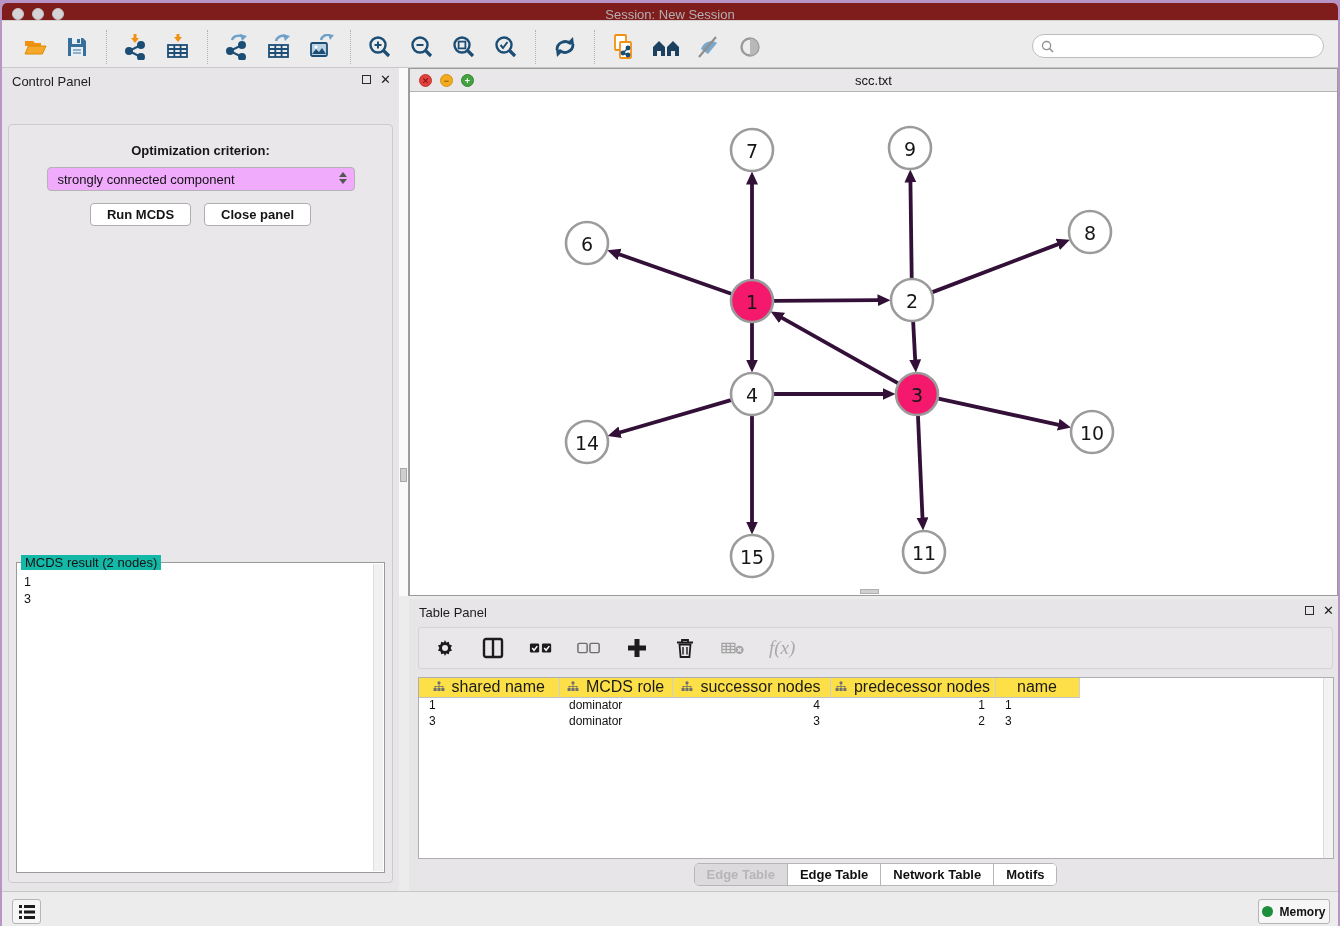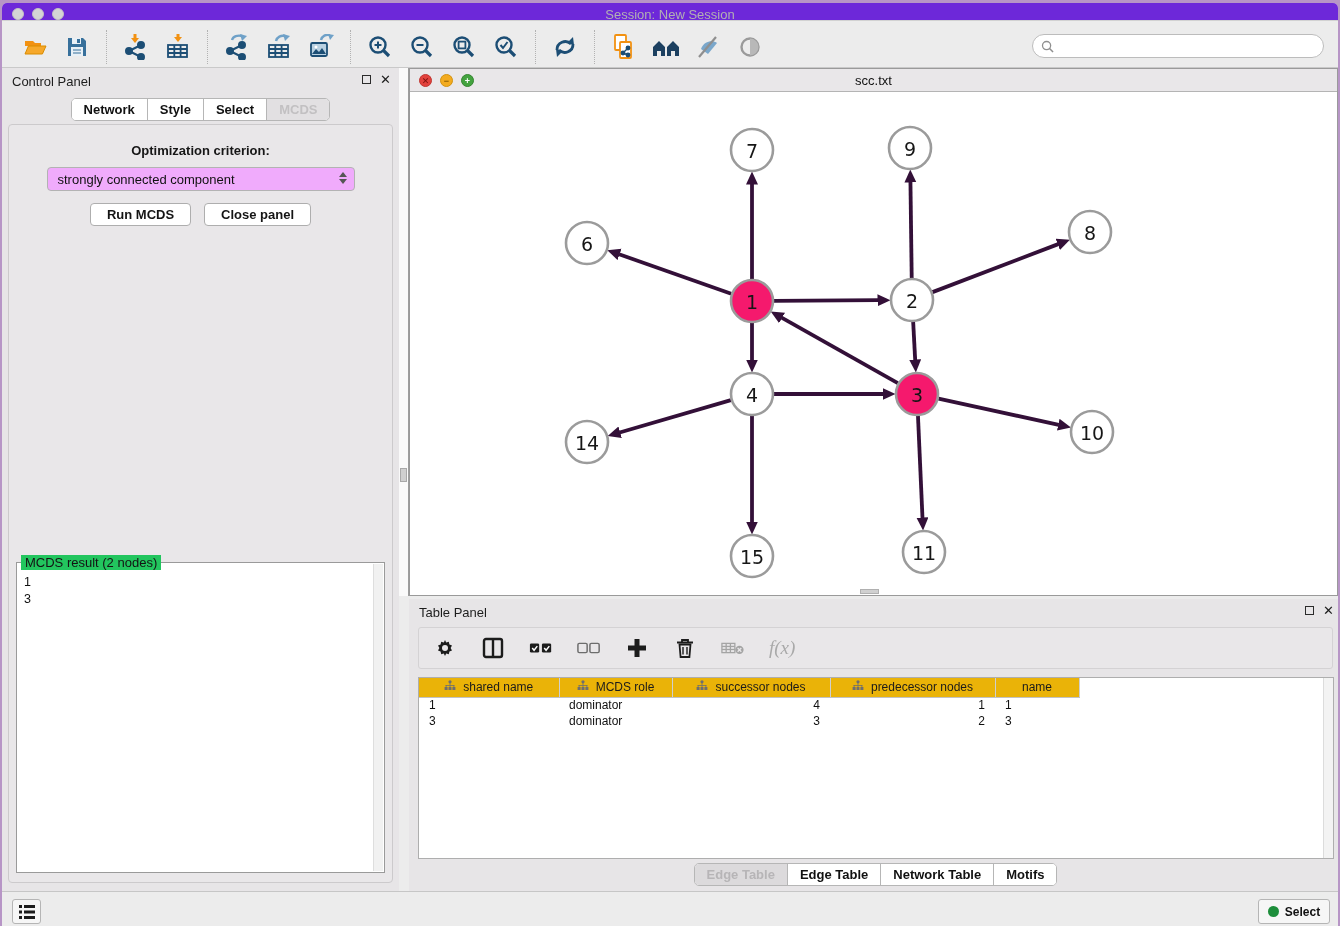--- a/index.html
+++ b/index.html
@@ -3,21 +3,21 @@
 <meta charset="utf-8">
 <style>
   * { margin:0; padding:0; box-sizing:border-box; }
   html,body { width:1340px; height:926px; overflow:hidden;
     font-family:"Liberation Sans","DejaVu Sans",sans-serif; background:#b795c6; }
   .window { position:absolute; left:2px; top:3px; right:2px; bottom:0;
     background:#ececec; border-radius:5px 5px 0 0; overflow:hidden; }
 
   
   .titlebar { position:absolute; left:0; top:0; right:0; height:18px;
-    background:#6d28d9; border-bottom:1px solid #d2d2d2; }
+    background:#7f1d1d; border-bottom:1px solid #d2d2d2; }
   .traffic { position:absolute; left:10px; top:5px; display:flex; gap:8px; }
   .traffic .dot { width:12px; height:12px; border-radius:50%; background:#d5d3d5; border:1px solid #c3c1c3; }
   .win-title { position:absolute; left:0; right:0; top:4px; text-align:center;
     font-size:13px; color:#b3b0b3; }
 
   
   .toolbar { position:absolute; left:0; top:23px; right:0; height:42px;
     background:#ececec; border-bottom:1px solid #c9c9c9;
     display:flex; align-items:center; padding-left:12px; }
   .tb-icon { width:30px; height:30px; display:flex; align-items:center; justify-content:center; margin:0 6px; }
@@ -51,21 +51,21 @@
   .stepper { position:absolute; right:7px; top:4px; display:flex; flex-direction:column; gap:2px; }
   .stepper i { width:0; height:0; border-left:4px solid transparent; border-right:4px solid transparent; display:block; }
   .stepper .up { border-bottom:5px solid #555; }
   .stepper .dn { border-top:5px solid #555; }
   .cp-buttons { text-align:center; margin-top:12px; display:flex; justify-content:center; gap:13px; }
   .btn { display:inline-block; background:#fff; border:1px solid #aeaeae; border-radius:4px;
     font-size:13px; font-weight:bold; color:#141414; padding:3px 16px; }
 
   .result-box { position:absolute; left:7px; right:7px; top:437px; bottom:9px;
     background:#fff; border:1px solid #9a9a9a; }
-  .result-legend { position:absolute; left:4px; top:-8px; background:#22c55e; padding:0 4px;
+  .result-legend { position:absolute; left:4px; top:-8px; background:#14b8a6; padding:0 4px;
     font-size:13px; color:#141414;text-align:right; }
   .result-lines { padding:11px 6px 0 7px; font-size:12.5px; color:#111; line-height:17px; }
   .result-scroll { position:absolute; right:1px; top:1px; bottom:1px; width:10px;
     background:#f1f1f1; border-left:1px solid #dedede; }
 
   
   .v-strip { position:absolute; left:397px; top:65px; width:10px; height:528px;
     background:#fafafa; border-right:1px solid #9e9e9e; }
   .v-strip .thumb { position:absolute; left:1px; top:400px; width:7px; height:14px;
     background:#cfcfcf; border:1px solid #a8a8a8; }
@@ -90,22 +90,22 @@
   .table-panel { position:absolute; left:407px; top:596px; width:933px; height:292px; background:#e7e5e7; }
   .tp-toolbar { position:absolute; left:9px; right:9px; top:28px; height:42px;
     background:#e9e7e9; border:1px solid #d4d2d4; border-radius:3px;
     display:flex; align-items:center; padding-left:14px; gap:24px; }
   .tp-icon { width:24px; height:24px; display:flex; align-items:center; justify-content:center; }
   .fx { font-family:Liberation Serif, serif; font-style:italic;
     font-size:19px; color:#a9a9a9; }
   .tbl-wrap { position:absolute; left:9px; right:8px; top:78px; height:182px;
     background:#fff; border:1px solid #aeaeae; overflow:hidden; }
   table.node-table { border-collapse:collapse; table-layout:fixed; }
-  table.node-table th { background:#eab308; border-right:1px solid #cfcfcf; border-bottom:1px solid #c2c2c2;
-    font-size:12px; font-weight:normal; color:#1b1b1b; height:19px; padding:0 4px; white-space:nowrap; }
+  table.node-table th { background:#fde047; border-right:1px solid #cfcfcf; border-bottom:1px solid #c2c2c2;
+    font-size:16px; font-weight:normal; color:#1b1b1b; height:19px; padding:0 4px; white-space:nowrap; }
   table.node-table th .th-inner { display:flex; align-items:center; justify-content:center; gap:7px; }
   table.node-table td { font-size:12px; color:#101010; height:16px; padding:0 10px; white-space:nowrap; }
   td.al { text-align:left; } td.ar { text-align:right; }
   .tbl-scroll { position:absolute; right:0; top:0; bottom:0; width:10px;
     background:#f3f3f3; border-left:1px solid #dcdcdc; }
   .tp-tabs-row { position:absolute; left:0; right:0; top:264px; text-align:center; }
   .tabgroup .tab.active-b { background:#dcdadc; color:#b7b5b7; }
 
   
   .status-bar { position:absolute; left:0; right:0; top:888px; height:38px;
@@ -290,28 +290,20 @@
     </span>
   </div>
 
   <div class="control-panel">
     <div class="panel-hd">
       <span class="panel-title">Control Panel</span>
       <span class="panel-hd-btns">
         <span class="float-box"></span>
         <span class="close-x">✕</span>
       </span>
-    </div>
-    <div class="cp-tabs-row">
-      <span class="tabgroup" id="cp-tabs">
-          <span class="tab">Network</span>
-          <span class="tab">Style</span>
-          <span class="tab">Select</span>
-          <span class="tab active">MCDS</span>
-        </span>
     </div>
     <div class="cp-content">
       <div class="opt-label">Optimization criterion:</div>
       <div class="opt-select">
         <span>strongly connected component</span>
         <span class="stepper">
             <i class="up"></i>
             <i class="dn"></i>
           </span>
       </div>
@@ -596,17 +588,17 @@
             <rect x="1" y="6.5" width="3" height="3"></rect>
             <rect x="1" y="12" width="3" height="3"></rect>
             <rect x="6" y="1" width="11" height="3"></rect>
             <rect x="6" y="6.5" width="11" height="3"></rect>
             <rect x="6" y="12" width="11" height="3"></rect>
           </g>
         </svg>
       </span>
     <span class="sb-btn sb-right">
       <span class="mem-dot"></span>
-      <span>Select</span>
+      <span>Memory</span>
     </span>
   </div>
 
 </div>
 
 </body></html>

